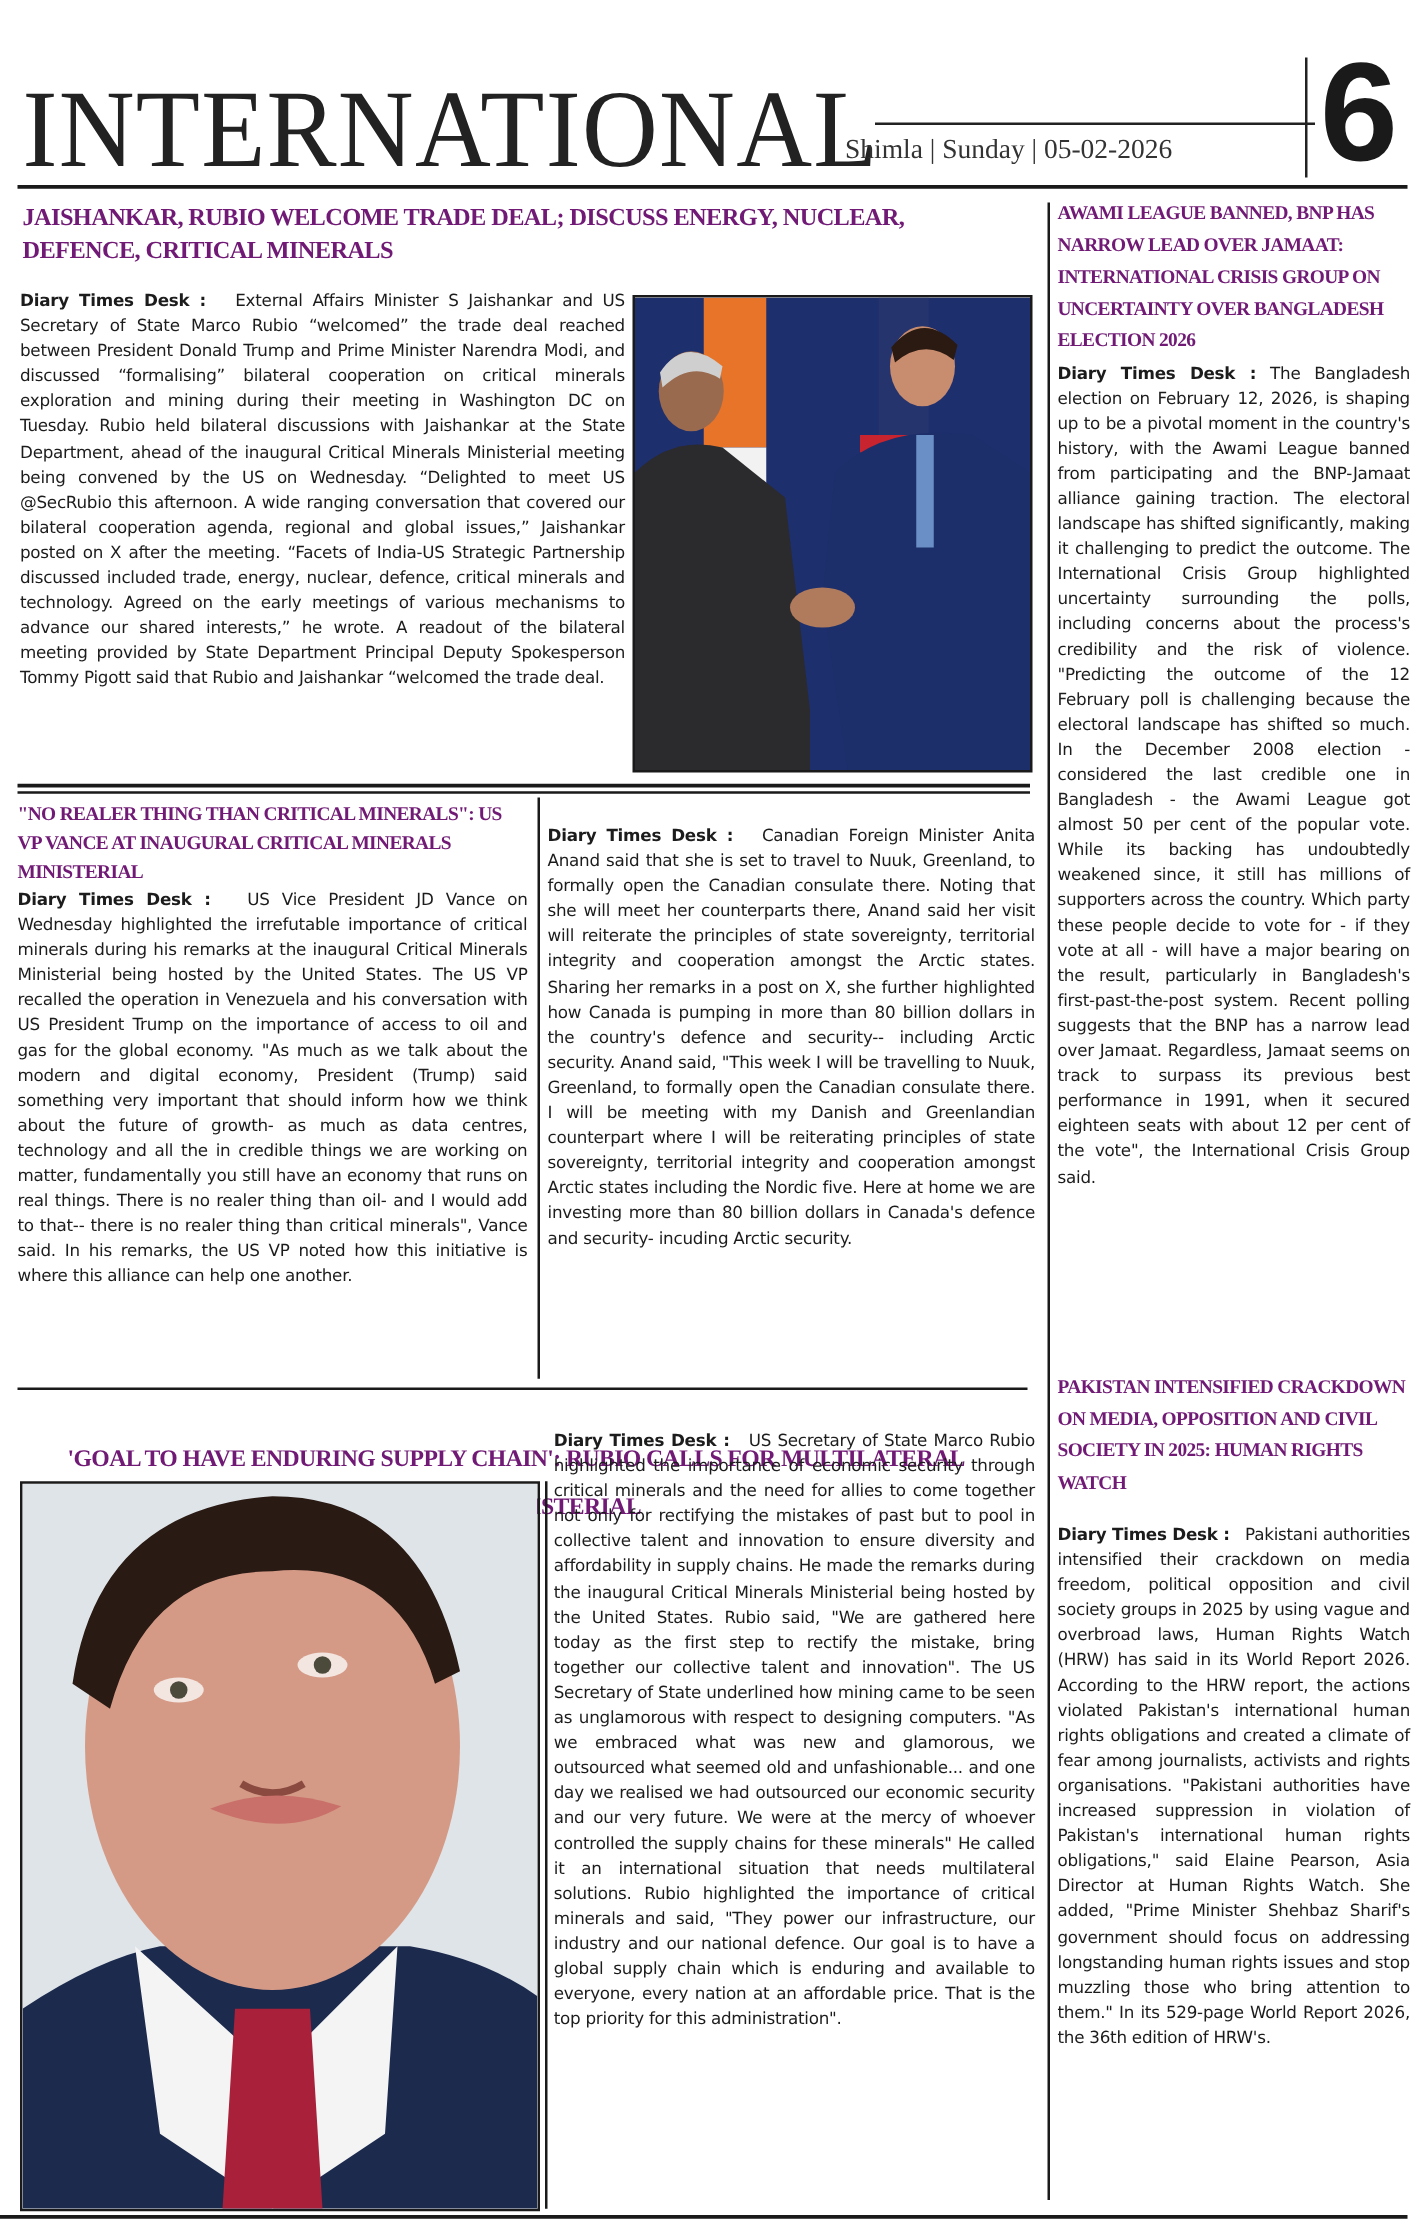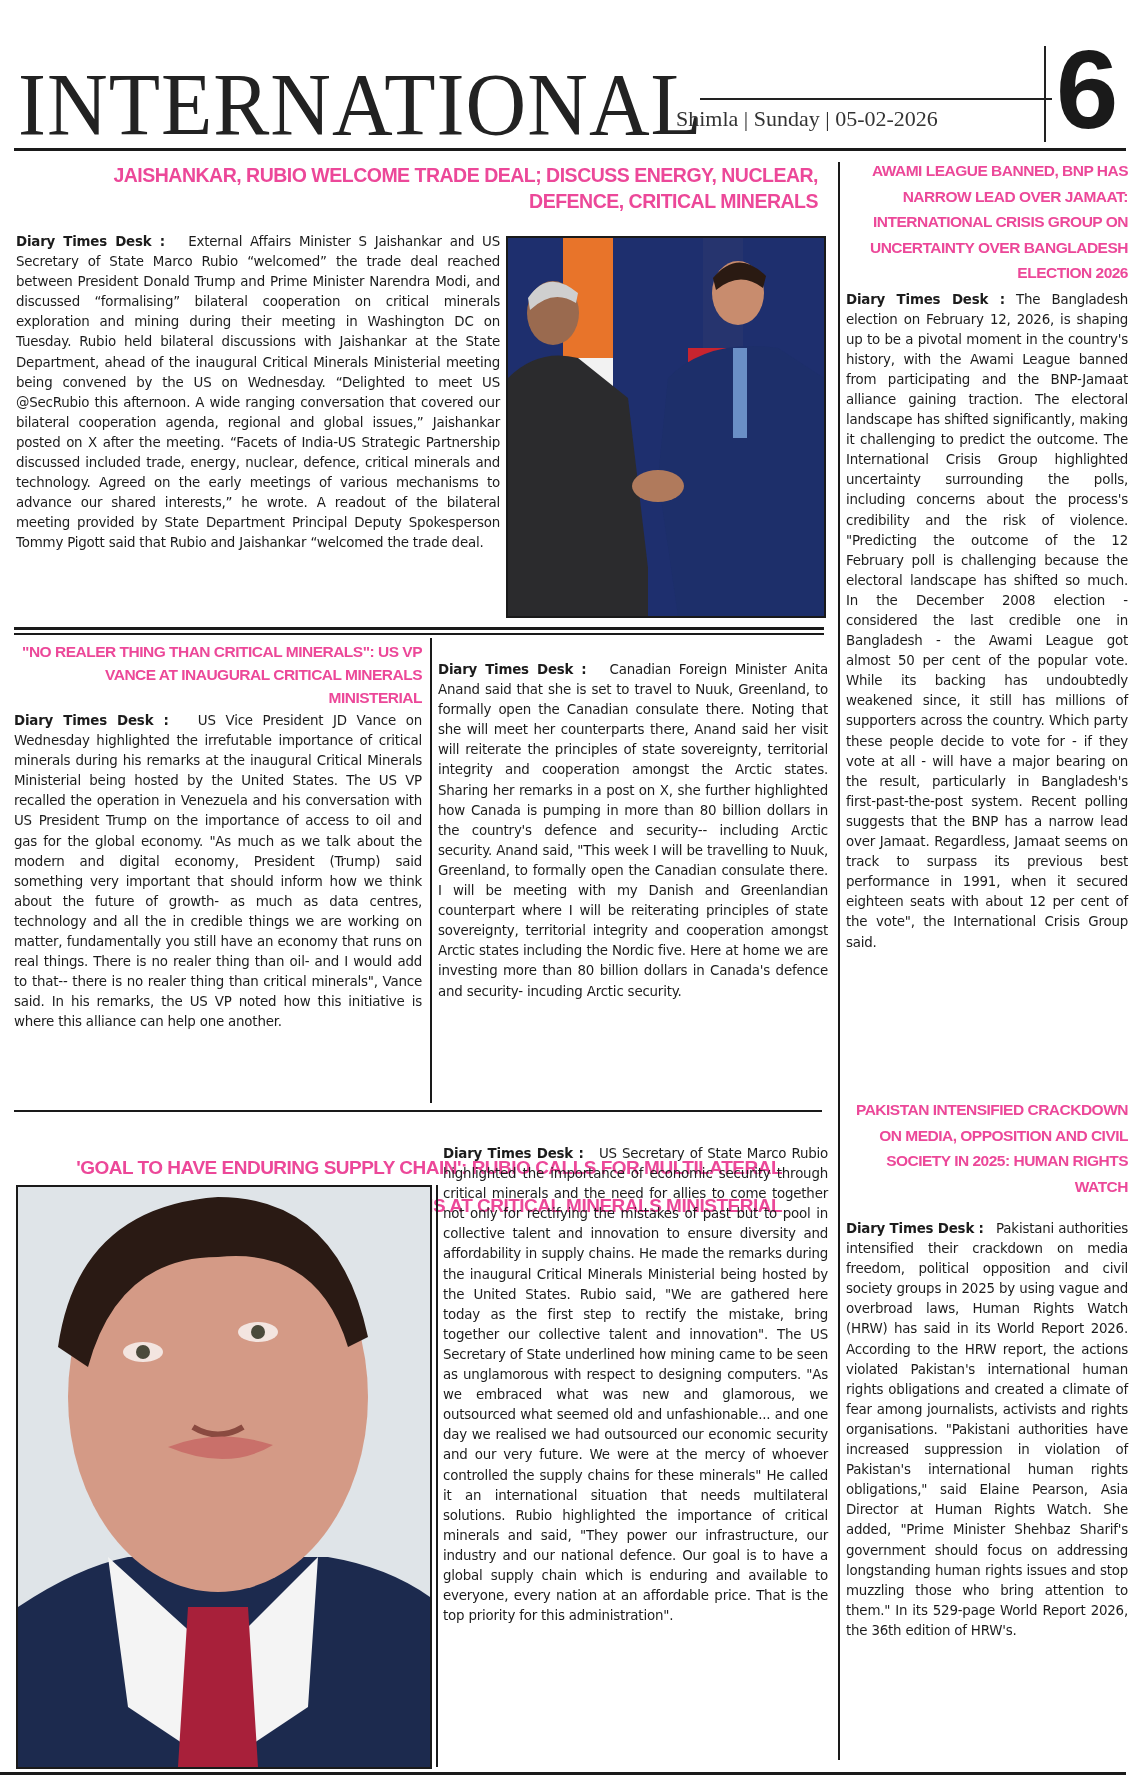--- a/index.html
+++ b/index.html
@@ -9,21 +9,21 @@
   .masthead { position: absolute; left: 0; top: 0; width: 1140px; height: 152px; }
   .section-title { position: absolute; left: 18px; top: 60px; font-family: "Liberation Serif", serif; font-size: 84px; letter-spacing: 1px; color: #222; line-height: 1; transform: scaleY(1.05); transform-origin: top left; }
   .paper-name { position: absolute; left: 765px; top: 45px; font-family: "Liberation Serif", serif; font-size: 44px; color: #222; letter-spacing: 1px; line-height: 1; }
   .paper-rule { position: absolute; left: 700px; top: 98px; width: 352px; height: 2px; background: #222; }
   .dateline { position: absolute; left: 676px; top: 106px; font-family: "Liberation Serif", serif; font-size: 22px; color: #333; line-height: 1.2; white-space: nowrap; }
   .vsep { position: absolute; left: 1044px; top: 46px; width: 2px; height: 96px; background: #222; }
   .page-num { position: absolute; left: 1056px; top: 34px; font-family: "Liberation Sans", sans-serif; font-weight: 900; font-size: 112px; color: #1a1a1a; line-height: 1; }
   .top-rule { position: absolute; left: 14px; top: 148px; width: 1112px; height: 3px; background: #1a1a1a; }
 
   .art { position: absolute; }
-  .headline { font-family: Liberation Sans, sans-serif; font-weight: bold; color: #ec4899; text-align: right; letter-spacing: -0.5px; }
+  .headline { font-family: Liberation Serif, serif; font-weight: bold; color: #701a75; text-align: left; letter-spacing: -0.5px; }
   .body { font-family: "DejaVu Sans", sans-serif; font-size: 13.4px; line-height: 20.1px; text-align: justify; color: #1c1c1c; letter-spacing: -0.2px; }
   .byline { font-weight: bold; }
 
   .photo { position: absolute; border: 2px solid #1a1a1a; overflow: hidden; }
 
   .hrule { position: absolute; background: #1a1a1a; }
   .vrule { position: absolute; background: #1a1a1a; }
 </style>
 </head>
 <body>

